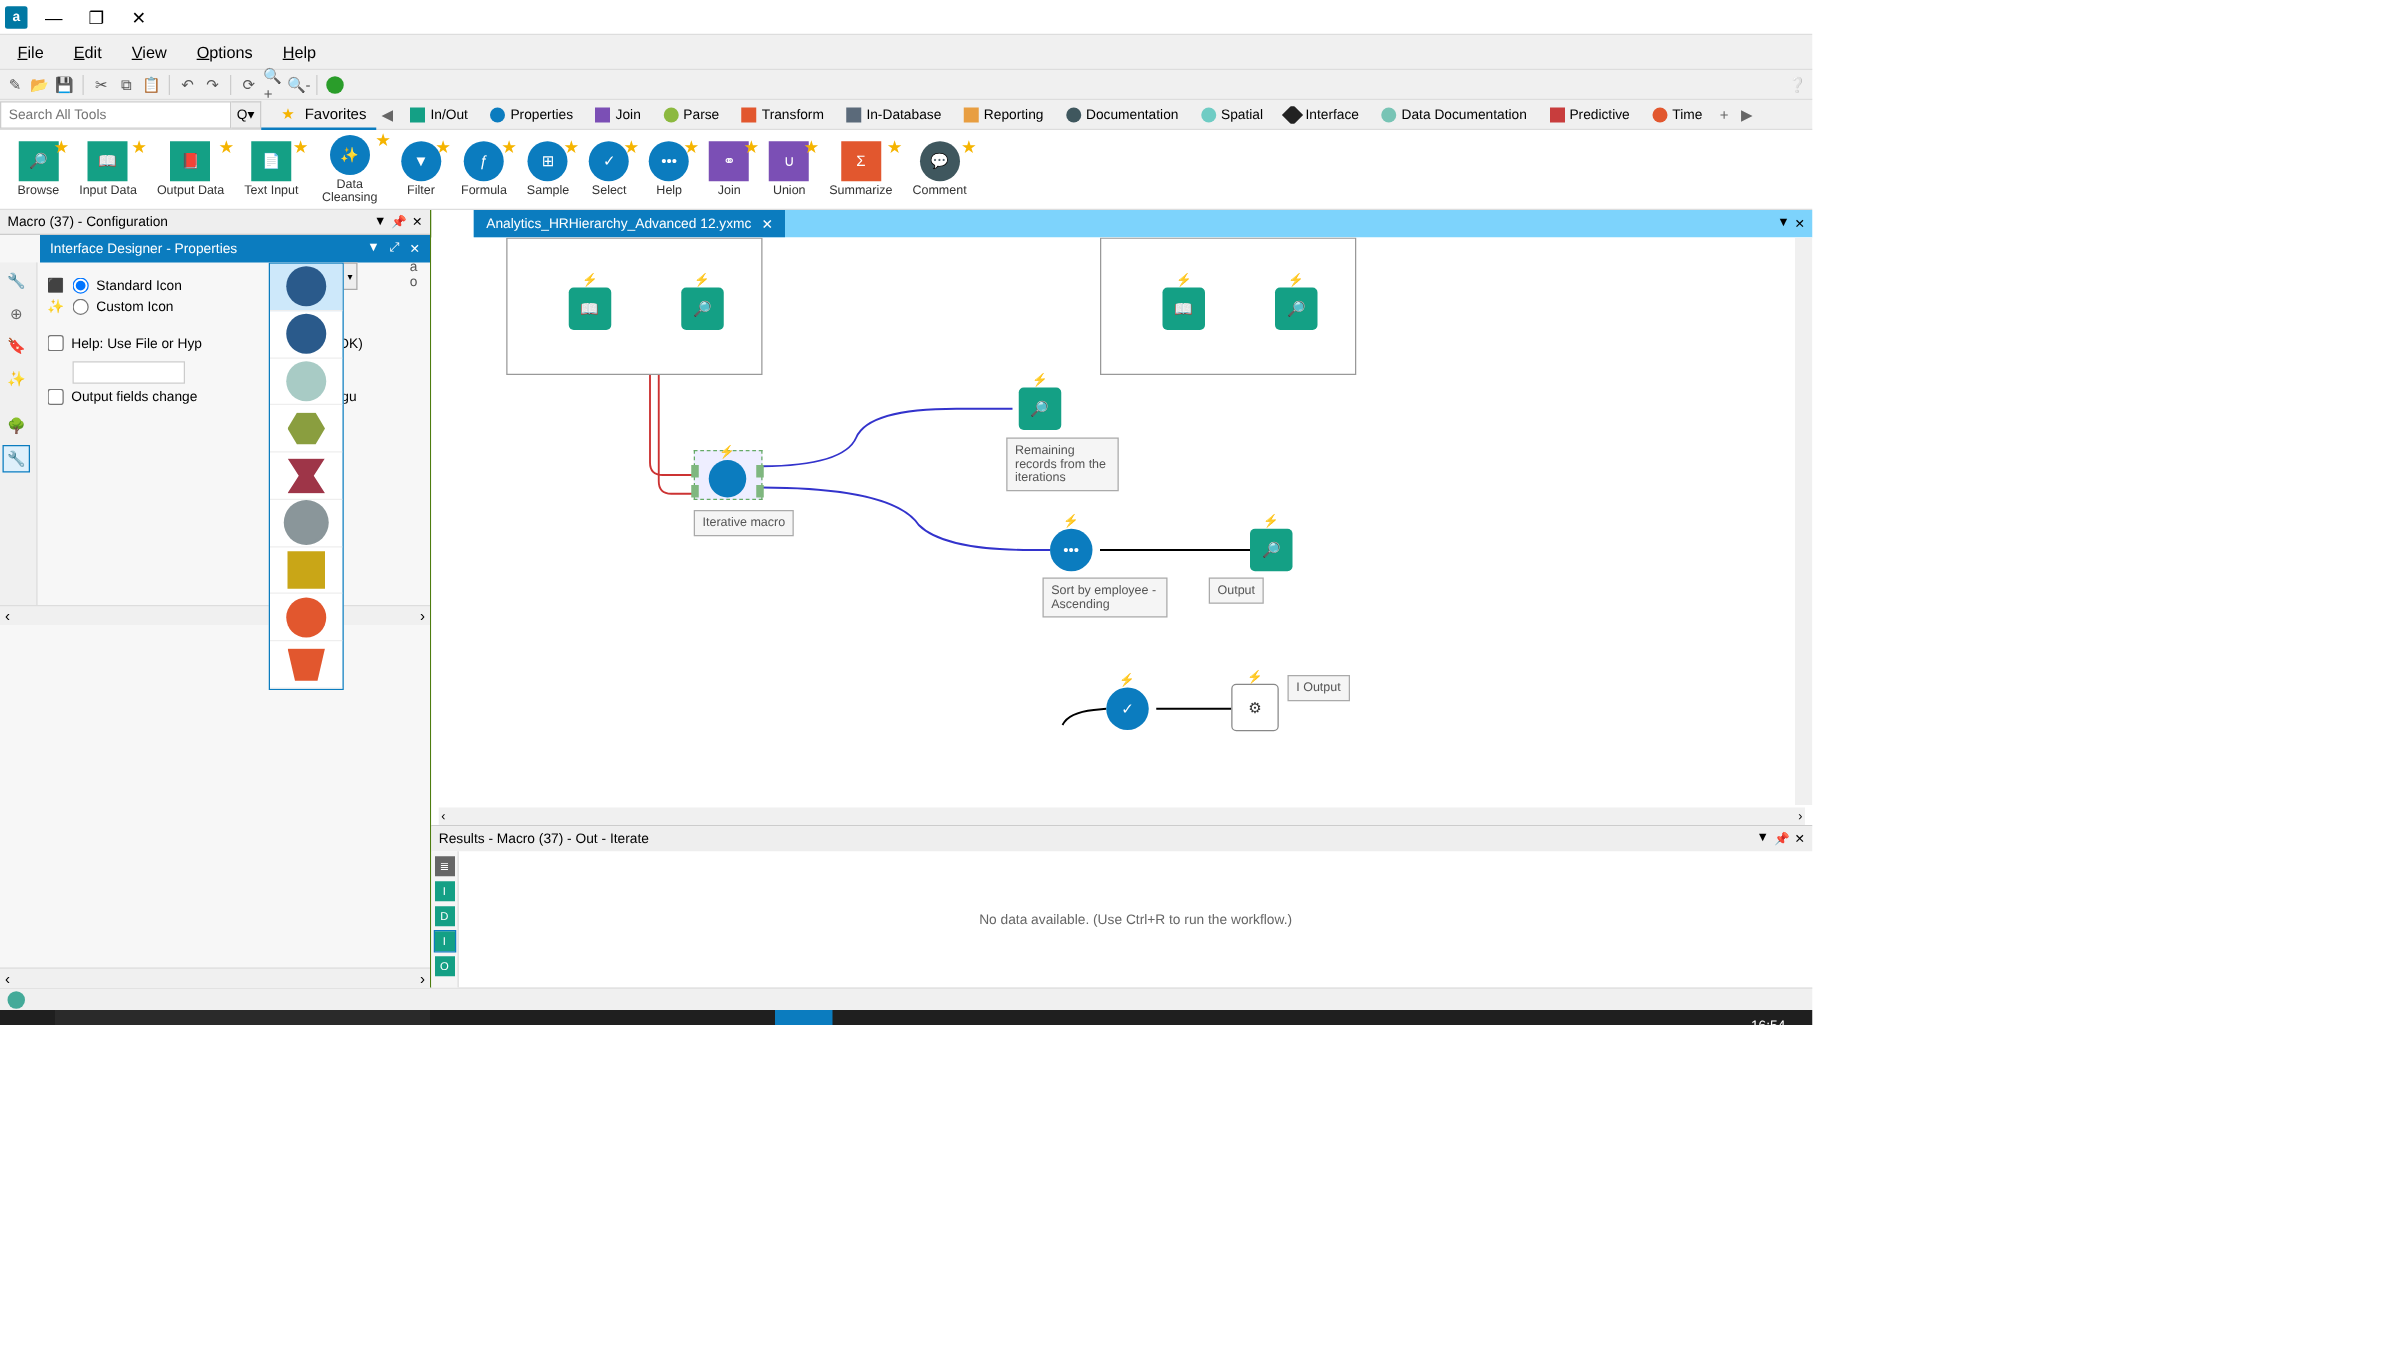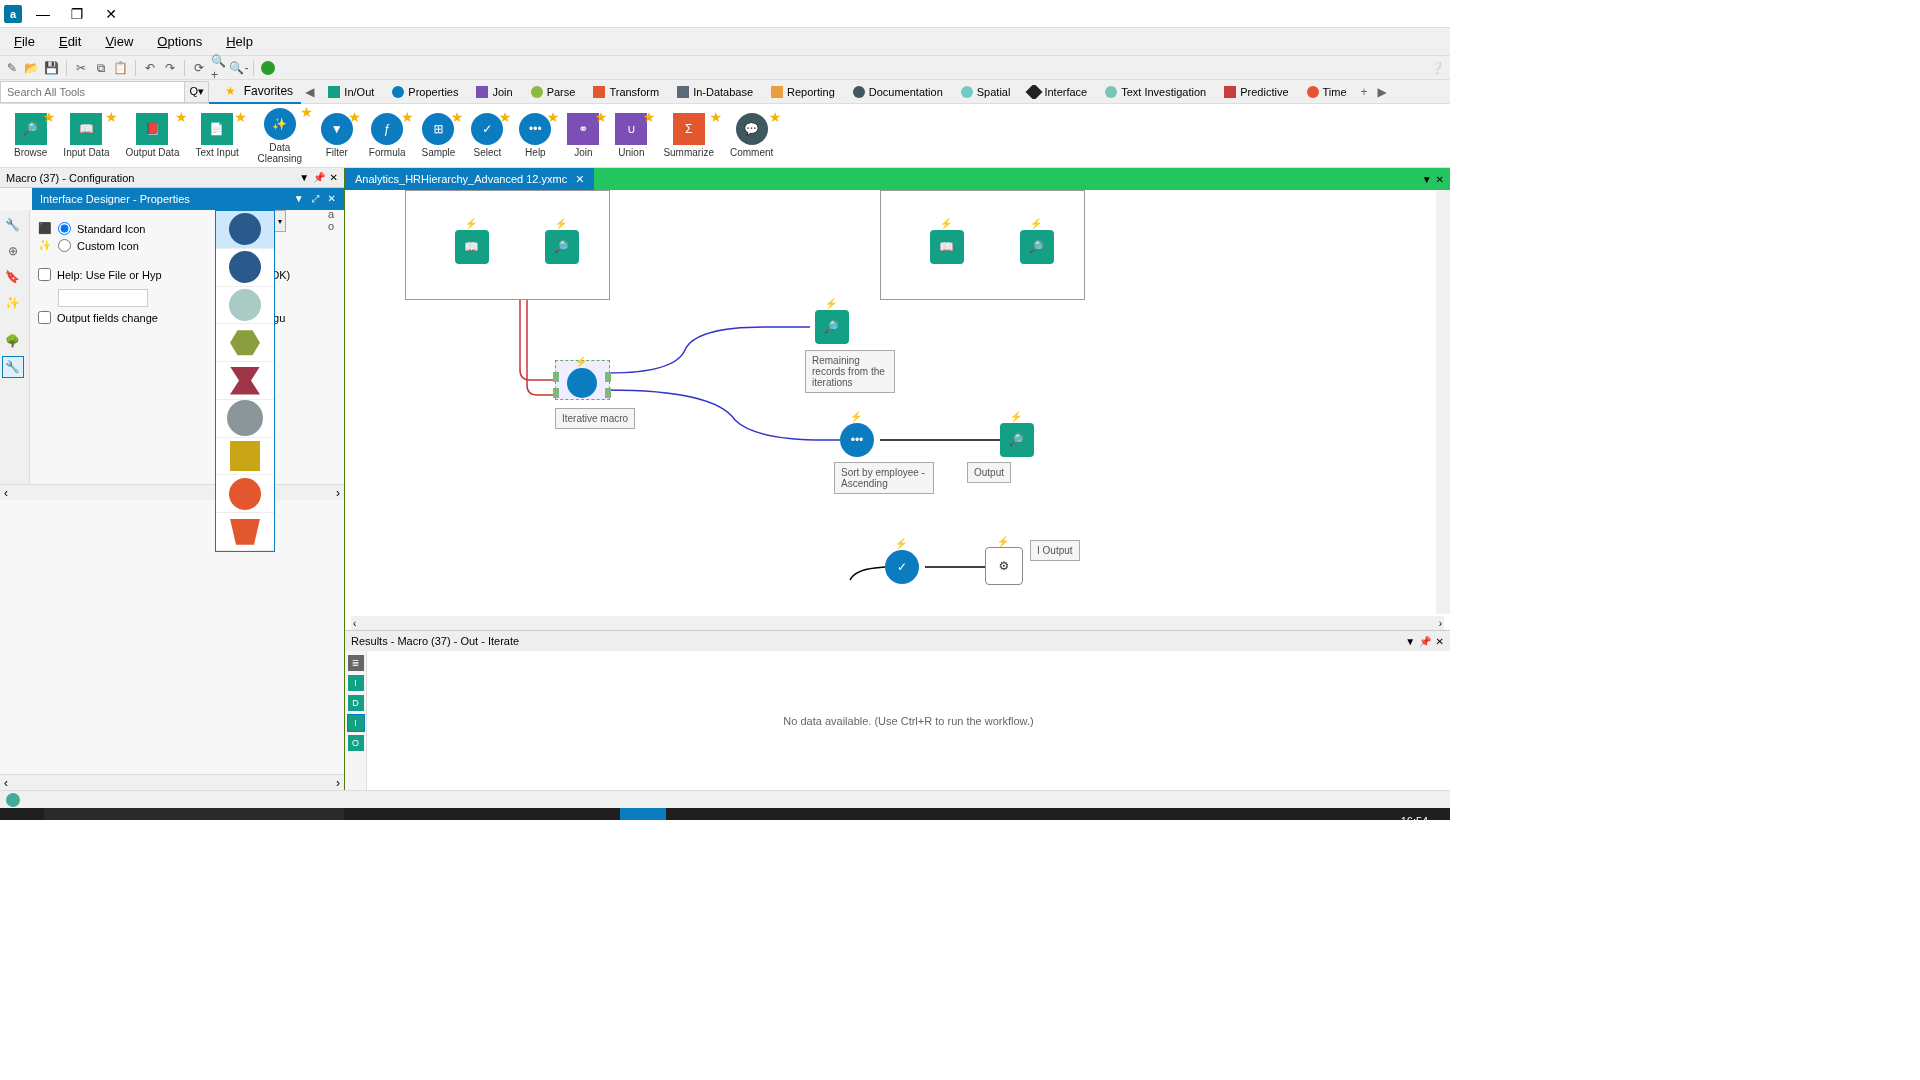--- a/index.html
+++ b/index.html
@@ -45,34 +45,34 @@
 .props-content { flex: 1; padding: 8px; font-size: 11px; position: relative; }
 .radio-row, .check-row { display: flex; align-items: center; gap: 6px; margin: 4px 0; }
 .radio-row .icn { width: 14px; color: #888; }
 .icon-dropdown { position: absolute; left: 185px; top: 0; width: 60px; background: #fff; border: 1px solid #0b7cbf; z-index: 10; }
 .icon-grid { max-height: 340px; overflow: auto; display: flex; flex-direction: column; }
 .icon-cell { height: 40px; display: flex; align-items: center; justify-content: center; border-bottom: 1px solid #eee; }
 .icon-cell.sel { background: #cde8fa; }
 .shape-circ { width: 32px; height: 32px; border-radius: 50%; }
 .scroll-x { height: 16px; display: flex; align-items: center; justify-content: space-between; padding: 0 4px; background: #f0f0f0; border-top: 1px solid #ddd; }
 .canvas-area { flex: 1; display: flex; flex-direction: column; }
-.canvas-tab { height: 22px; background: #22c55e; display: flex; align-items: center; }
+.canvas-tab { height: 22px; background: #7dd3fc; display: flex; align-items: center; margin-left: 34px; }
 .doc-tab { background: #0b7cbf; color: #fff; padding: 0 10px; height: 100%; display: flex; align-items: center; gap: 8px; font-size: 11px; }
 .doc-tab .close-x { cursor: pointer; }
 .canvas-tab-controls { margin-left: auto; display: flex; gap: 4px; padding: 0 6px; font-size: 10px; }
 .canvas { flex: 1; background: #fff; position: relative; overflow: hidden; }
 .node-box { position: absolute; border: 1px solid #999; background: #fff; }
 .node-icon { position: absolute; width: 34px; height: 34px; border-radius: 4px; display: flex; align-items: center; justify-content: center; color: #fff; }
 .node-icon.green { background: #14a085; }
 .node-icon.blue { background: #0b7cbf; border-radius: 50%; }
 .node-icon.white { background: #fff; border: 1px solid #888; color: #333; }
 .light-bolt { position: absolute; font-size: 10px; color: #555; top: -12px; }
 .anchor { position: absolute; width: 6px; height: 10px; background: #7fb77f; }
 .comment-box { position: absolute; border: 1px solid #aaa; background: #f5f5f5; padding: 4px 6px; font-size: 10px; color: #555; }
-.results-panel { height: 160px; border-top: 1px solid #ccc; display: flex; flex-direction: column; }
+.results-panel { height: 130px; border-top: 1px solid #ccc; display: flex; flex-direction: column; }
 .results-hdr { height: 20px; background: #eee; display: flex; align-items: center; justify-content: space-between; padding: 0 6px; font-size: 11px; }
 .results-body { flex: 1; display: flex; }
 .results-side { width: 22px; background: #f5f5f5; border-right: 1px solid #ddd; display: flex; flex-direction: column; gap: 4px; padding: 4px 1px; align-items: center; }
 .res-icn { width: 16px; height: 16px; background: #14a085; color: #fff; font-size: 9px; display: flex; align-items: center; justify-content: center; cursor: pointer; }
 .results-msg { flex: 1; display: flex; align-items: center; justify-content: center; font-size: 11px; color: #666; }
 .status-bar { height: 18px; background: #f0f0f0; border-top: 1px solid #ddd; display: flex; align-items: center; }
 .status-icn { width: 14px; height: 14px; border-radius: 50%; background: #4a9; margin: 0 6px; }
 .taskbar { height: 40px; background: #1f1f1f; display: flex; align-items: center; color: #fff; }
 .win-btn { width: 44px; height: 40px; display: flex; align-items: center; justify-content: center; font-size: 16px; }
 .task-search { flex: 0 0 300px; height: 40px; background: #2a2a2a; display: flex; align-items: center; padding: 0 12px; color: #aaa; font-size: 13px; }
@@ -169,21 +169,21 @@
     <span class="cat-tab">
         <span class="cat-dot" style="background:#6fccc4"></span>
         <span>Spatial</span>
       </span>
     <span class="cat-tab">
         <span class="cat-sq" style="background:#222;transform:rotate(45deg)"></span>
         <span>Interface</span>
       </span>
     <span class="cat-tab">
         <span class="cat-dot" style="background:#78c4b5"></span>
-        <span>Text Investigation</span>
+        <span>Data Documentation</span>
       </span>
     <span class="cat-tab">
         <span class="cat-sq" style="background:#c83d3d"></span>
         <span>Predictive</span>
       </span>
     <span class="cat-tab">
         <span class="cat-dot" style="background:#e2572e"></span>
         <span>Time</span>
       </span>
     <span class="nav-arrow">+</span>

